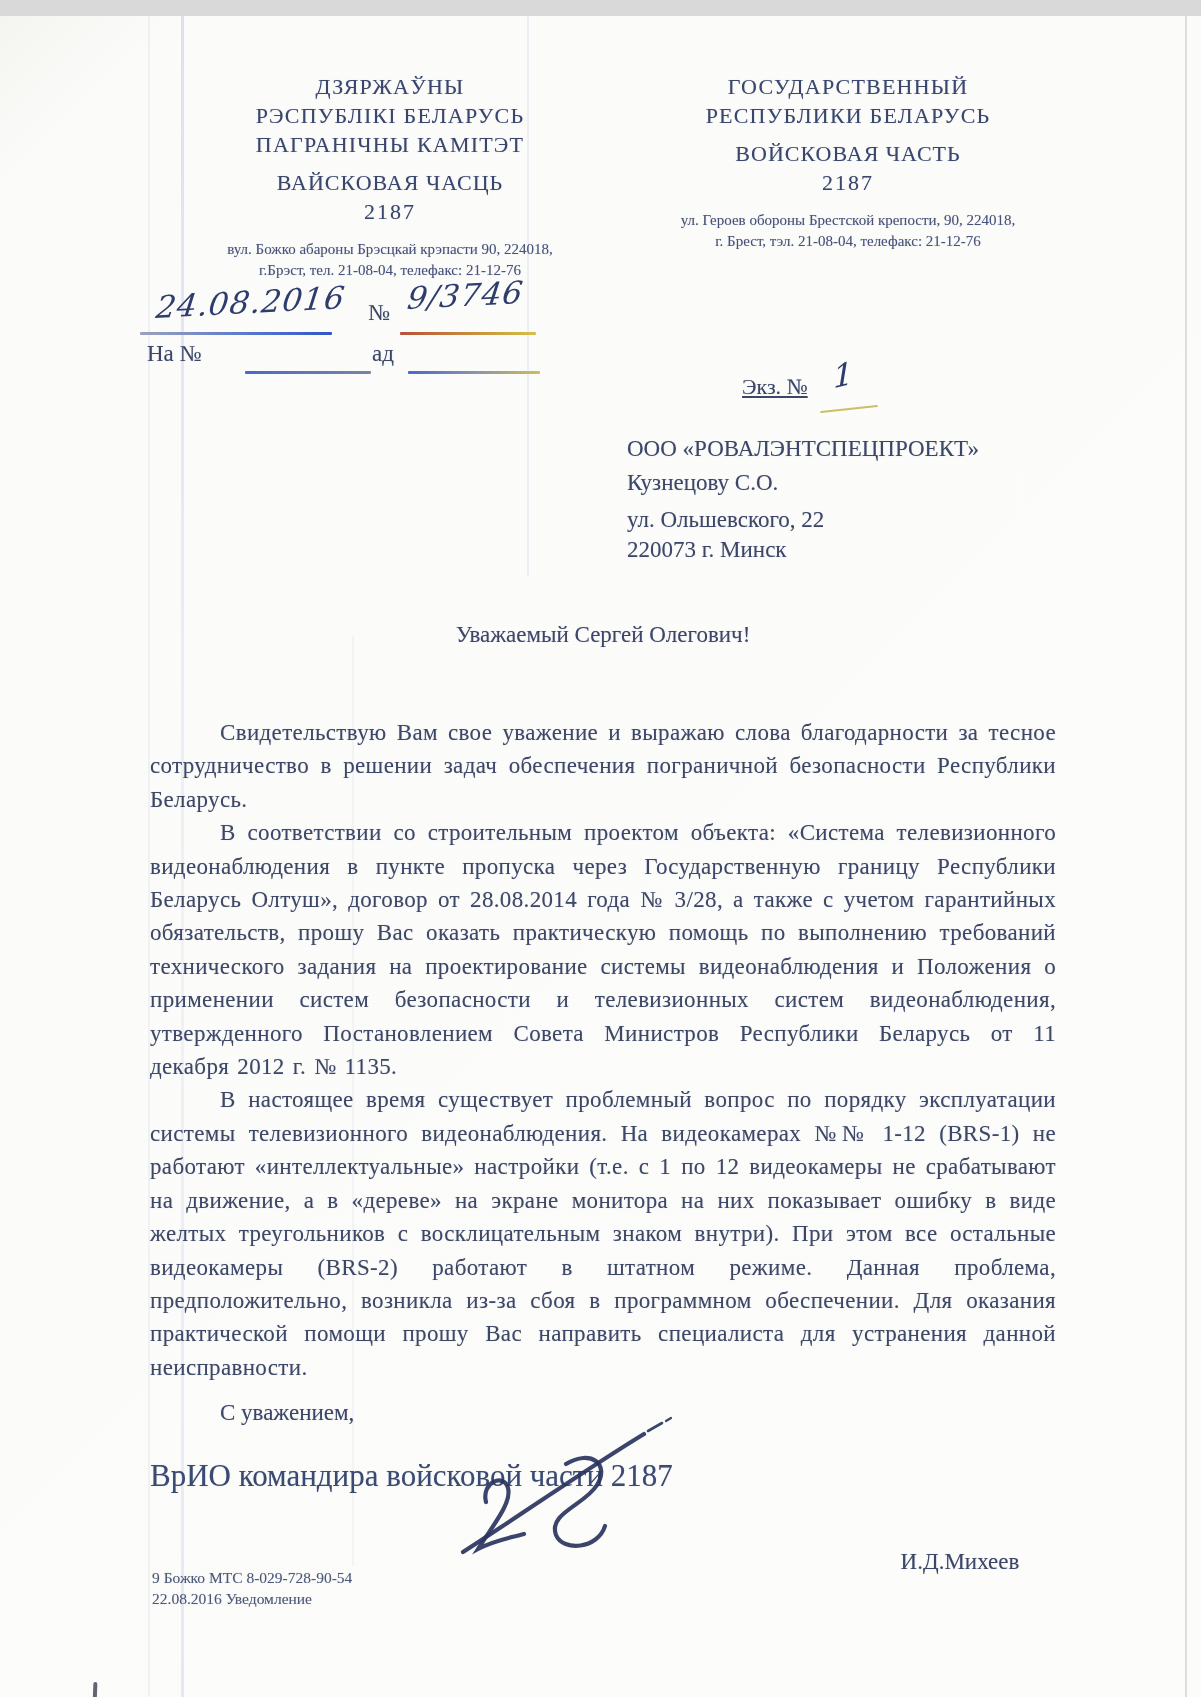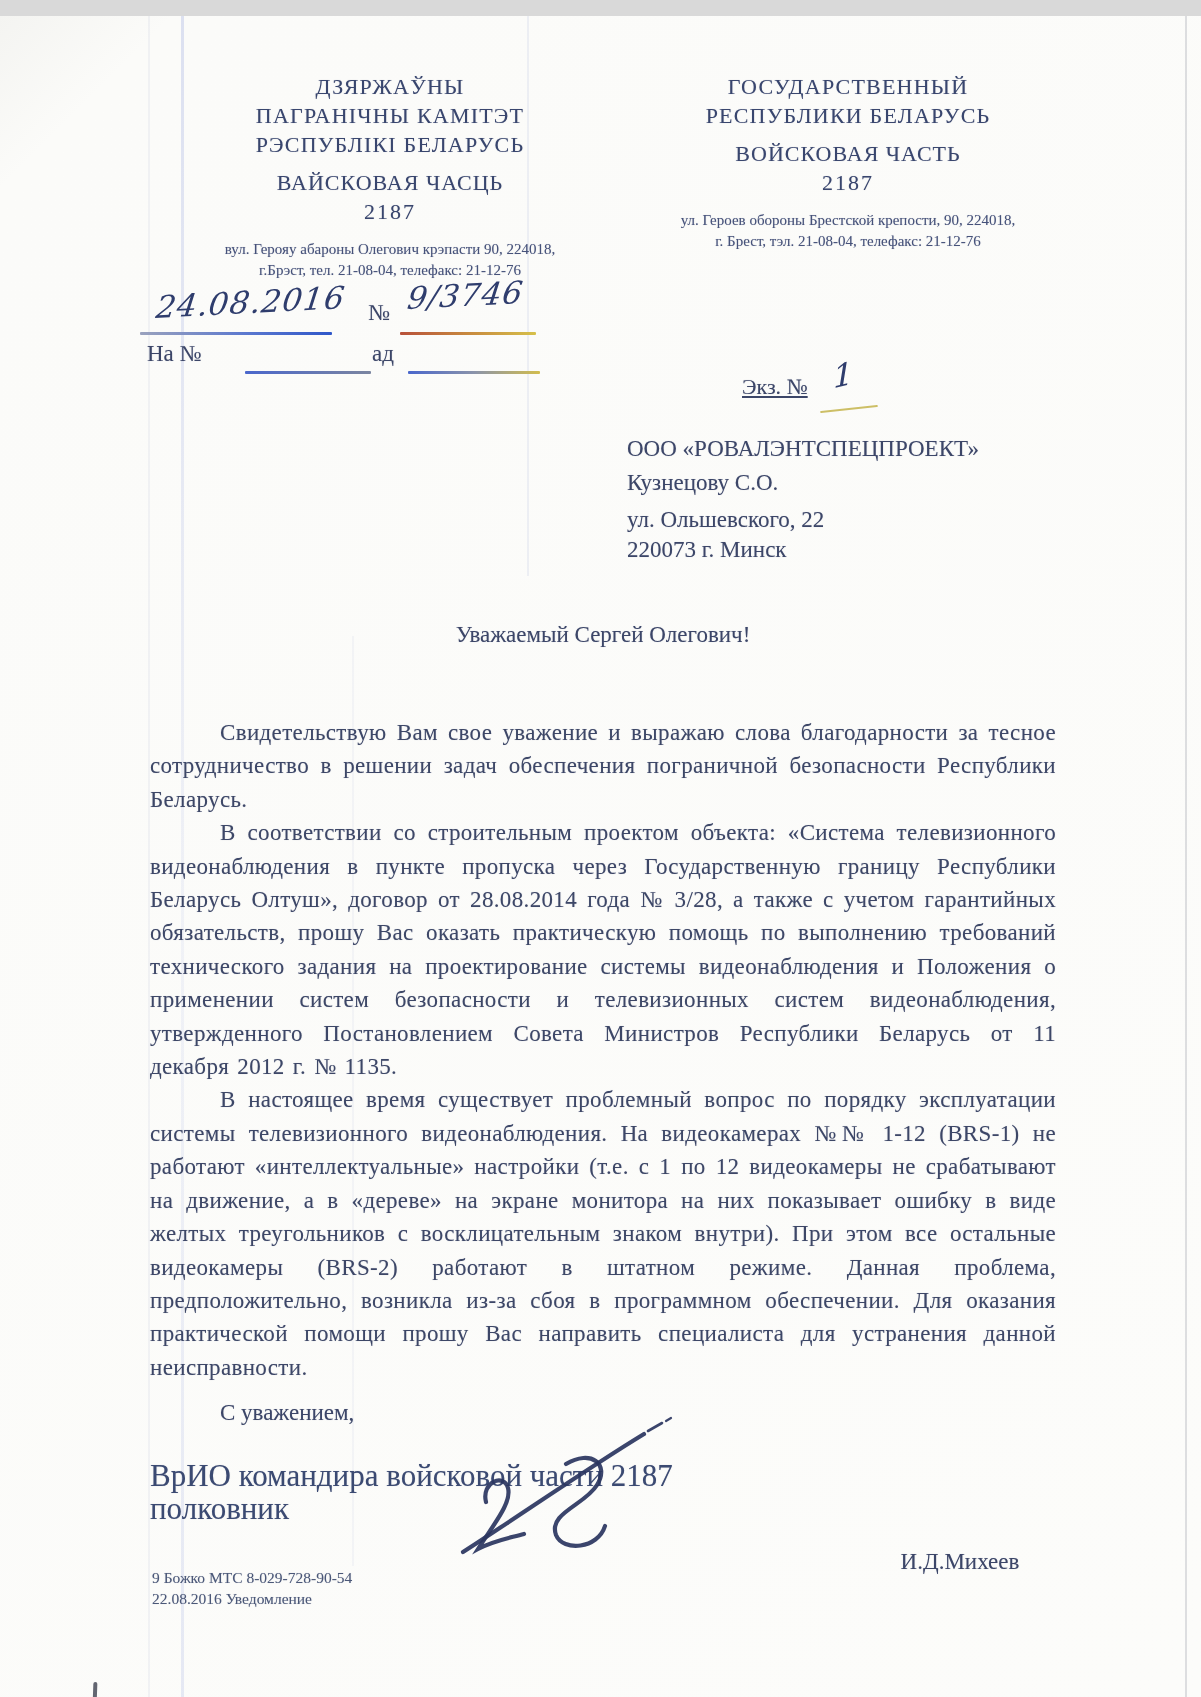--- a/index.html
+++ b/index.html
@@ -66,26 +66,26 @@
   <div class="streak v2"></div>
   <div class="streak v1"></div>
   <div class="streak v3"></div>
   <div class="streak v4"></div>
   <div class="streak edge-right"></div>
   <div class="streak edge-bottom"></div>
   <div class="streak tick"></div>
 
   <div class="hq hq-left typed">
     <div class="org-line">ДЗЯРЖАЎНЫ</div>
+    <div class="org-line">РЭСПУБЛІКІ БЕЛАРУСЬ</div>
     <div class="org-line">ПАГРАНІЧНЫ КАМІТЭТ</div>
-    <div class="org-line">РЭСПУБЛІКІ БЕЛАРУСЬ</div>
     <div class="unit-line">ВАЙСКОВАЯ ЧАСЦЬ</div>
     <div class="num-line">2187</div>
     <div class="addr">
-      <div>вул. Герояу абароны Олегович крэпасти 90, 224018,</div>
+      <div>вул. Божко абароны Брэсцкай крэпасти 90, 224018,</div>
       <div>г.Брэст, тел. 21-08-04, телефакс: 21-12-76</div>
     </div>
   </div>
 
   <div class="hq hq-right typed">
     <div class="org-line">ГОСУДАРСТВЕННЫЙ</div>
     <div class="org-line">РЕСПУБЛИКИ БЕЛАРУСЬ</div>
     <div class="unit-line">ВОЙСКОВАЯ ЧАСТЬ</div>
     <div class="num-line">2187</div>
     <div class="addr">
@@ -121,21 +121,20 @@
 
   <div class="body-text typed">
     <p>Свидетельствую Вам свое уважение и выражаю слова благодарности за тесное сотрудничество в решении задач обеспечения пограничной безопасности Республики Беларусь.</p>
     <p>В соответствии  со строительным проектом объекта: «Система телевизионного видеонаблюдения в пункте пропуска через Государственную границу Республики Беларусь Олтуш», договор от 28.08.2014 года № 3/28, а также с учетом гарантийных обязательств, прошу Вас оказать практическую помощь по выполнению требований технического задания на проектирование системы видеонаблюдения и Положения о применении систем безопасности и телевизионных систем видеонаблюдения, утвержденного Постановлением Совета Министров Республики Беларусь от 11 декабря 2012 г. № 1135.</p>
     <p>В настоящее время существует проблемный вопрос по порядку эксплуатации системы телевизионного видеонаблюдения. На видеокамерах №№ 1-12 (BRS-1) не работают «интеллектуальные» настройки (т.е. с 1 по 12 видеокамеры не срабатывают на движение, а в «дереве» на экране монитора на них показывает ошибку в виде желтых треугольников с восклицательным знаком внутри). При этом все остальные видеокамеры (BRS-2) работают в штатном режиме. Данная проблема, предположительно, возникла из-за сбоя в программном обеспечении. Для оказания практической помощи прошу Вас направить специалиста для устранения данной неисправности.</p>
   </div>
 
   <div class="regards typed">С уважением,</div>
   <div class="position-block typed">
     <div>ВрИО командира войсковой части 2187</div>
-    <div>полковник</div>
   </div>
   <div class="signer typed">И.Д.Михеев</div>
 
   <svg class="signature" width="240" height="155" viewBox="0 0 240 155">
     <g fill="none" stroke="#2a3560" stroke-opacity="0.92" stroke-width="4.2" stroke-linecap="round">
       <path d="M 25 140 C 75 108, 150 56, 206 22"></path>
       <path d="M 210 19 L 224 11" stroke-width="2.6"></path>
       <path d="M 228 9 L 233 6" stroke-width="2.2"></path>
       <path d="M 48 90 C 43 70, 66 61, 70 76 C 74 91, 55 113, 40 137 C 57 128, 72 126, 86 122"></path>
       <path d="M 128 52 C 153 37, 172 52, 159 73 C 147 93, 110 101, 118 123 C 125 140, 160 137, 167 114"></path>

